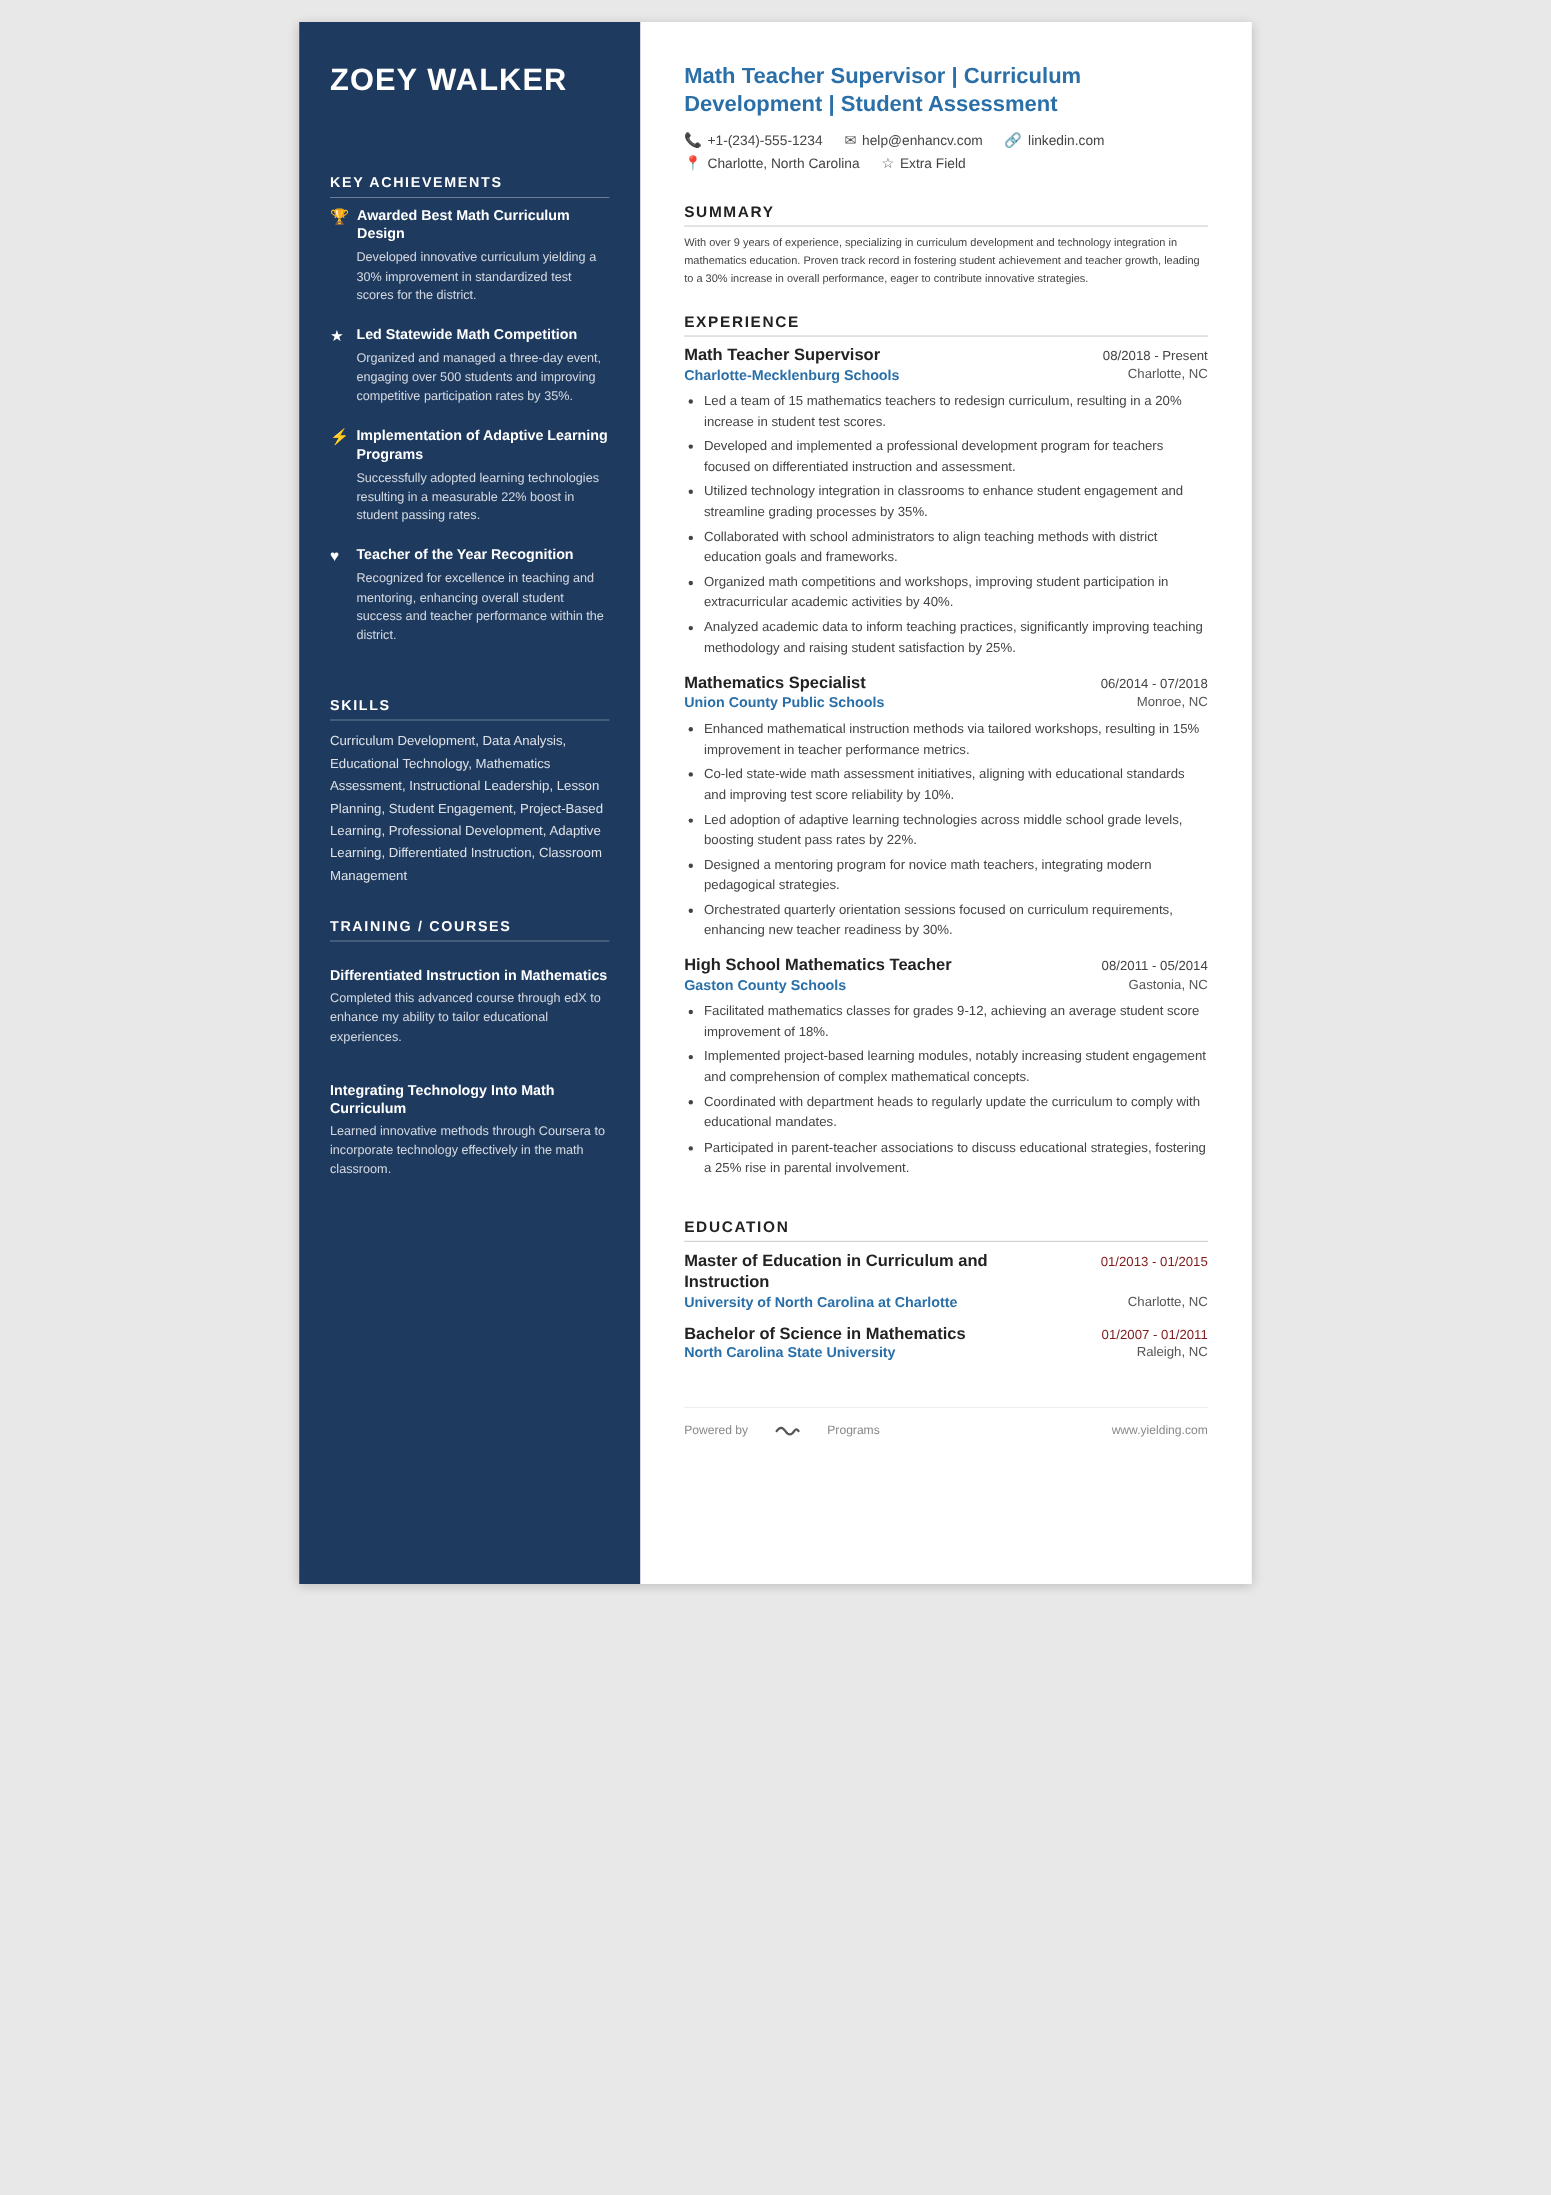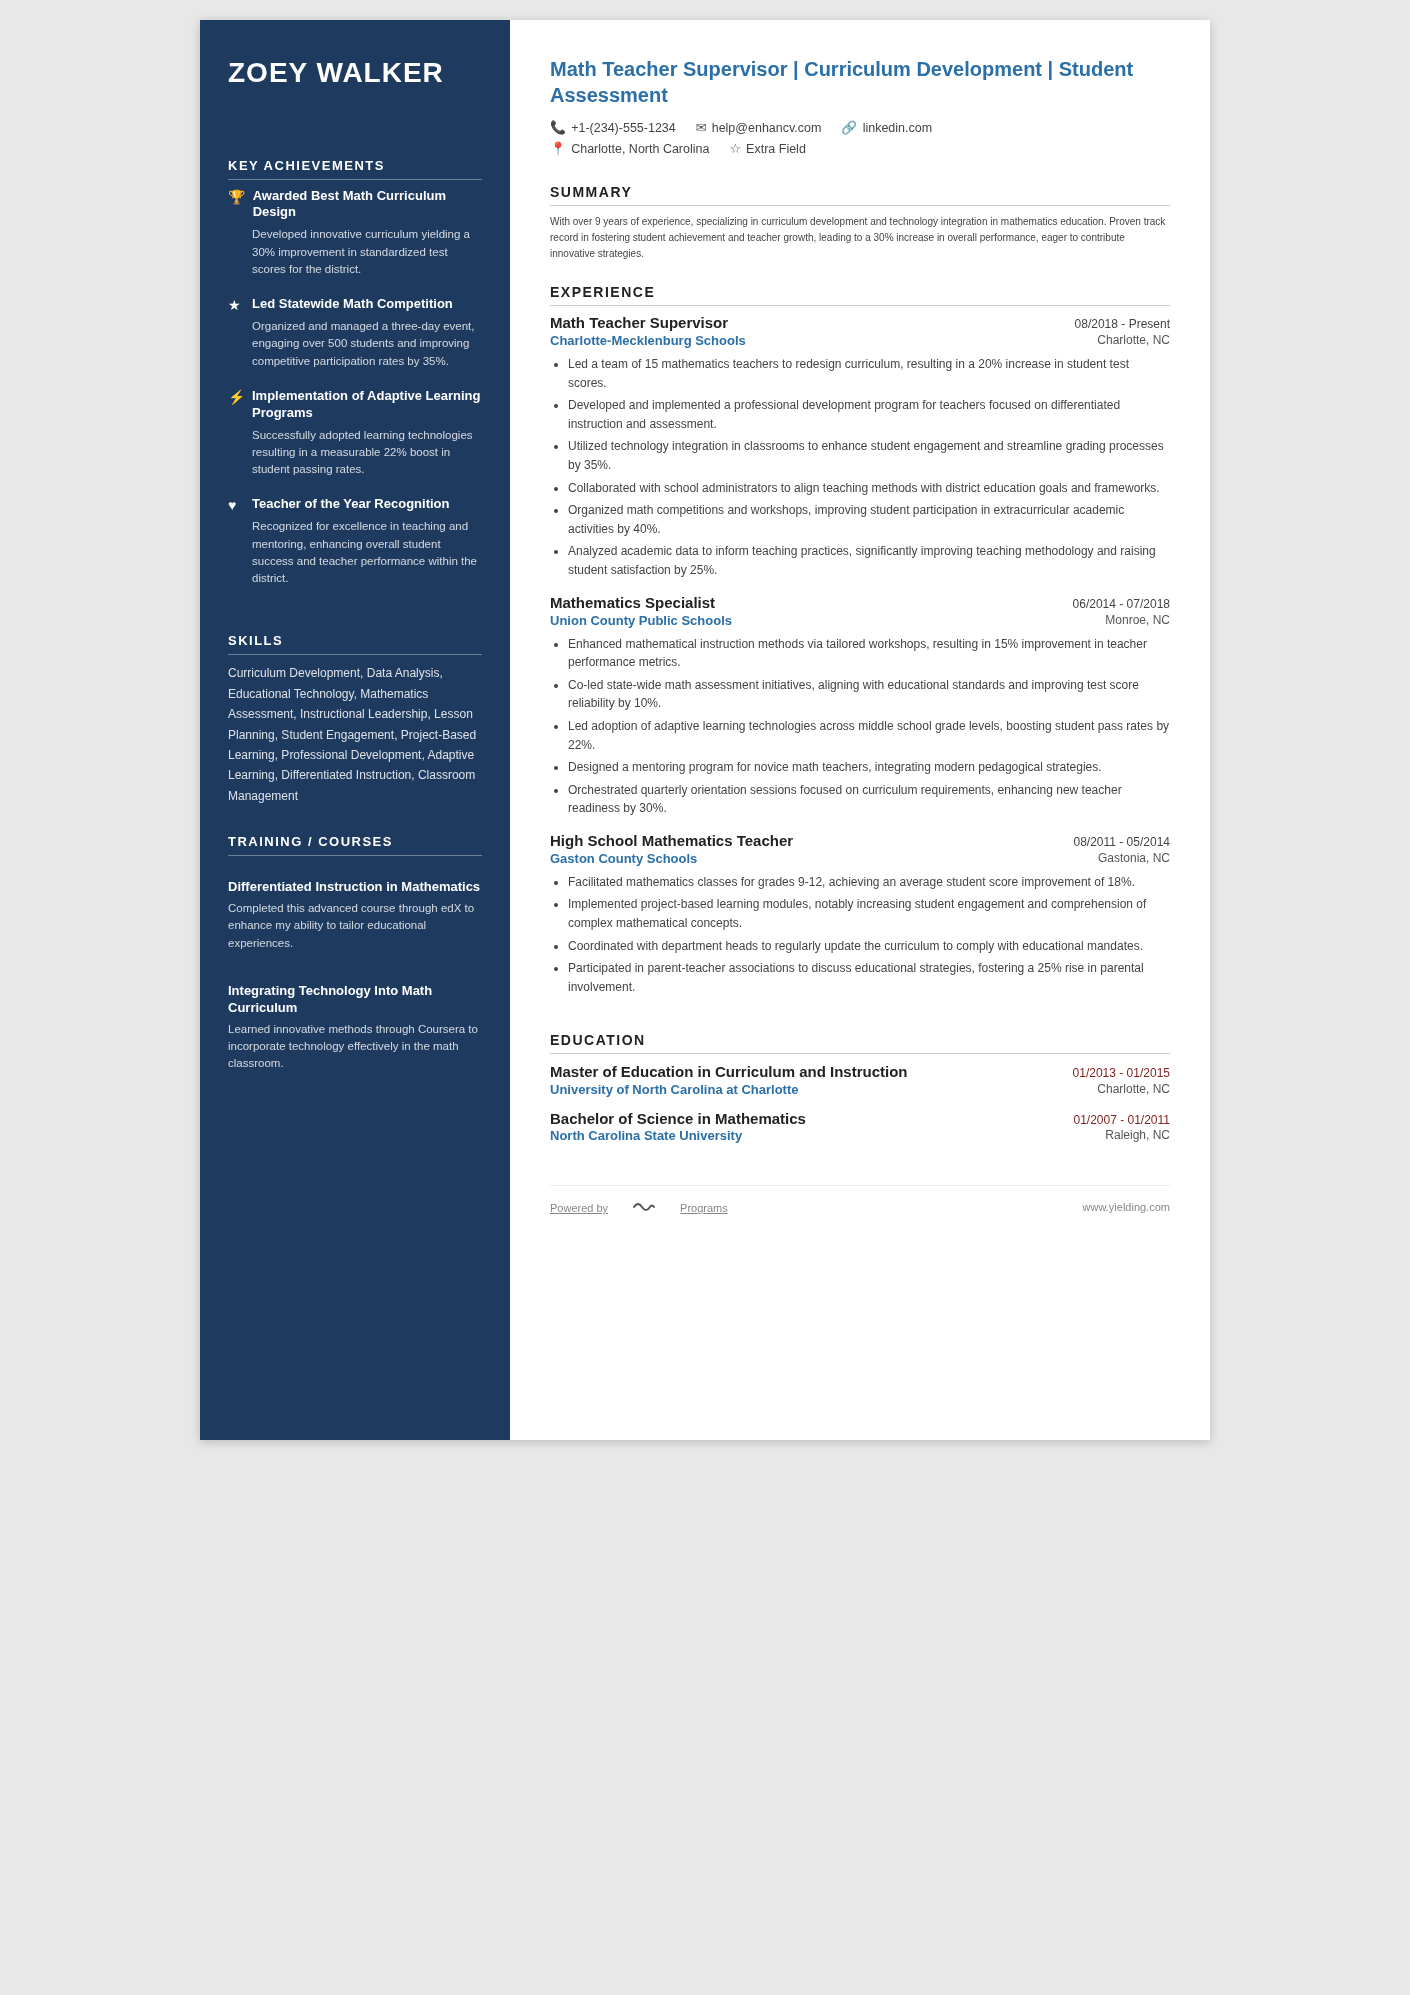--- a/index.html
+++ b/index.html
@@ -5,21 +5,21 @@
     * { margin: 0; padding: 0; box-sizing: border-box; }
     body {
       font-family: Arial, sans-serif;
       background: #e8e8e8;
       display: flex;
       justify-content: center;
       align-items: flex-start;
       padding: 20px;
     }
     .resume {
-      width: 1010px;
+      width: 866px;
       min-height: 1420px;
       background: white;
       display: flex;
       box-shadow: 0 2px 10px rgba(0,0,0,0.2);
     }
     
     .sidebar {
       width: 310px;
       min-width: 310px;
       background: #1e3a5f;
@@ -223,23 +223,22 @@
       align-items: center;
       padding: 14px 0 0 0;
       margin-top: auto;
       border-top: 1px solid #eee;
       margin-top: 30px;
     }
     .footer-powered {
       font-size: 11px;
       color: #888;
       display: flex;
-      align-items: flex-end;
+      align-items: center;
       gap: 24px;
-      text-decoration: underline;
     }
     .footer-url {
       font-size: 11px;
       color: #888;
     }
   </style>
 </head>
 <body>
 
 <div class="resume">

